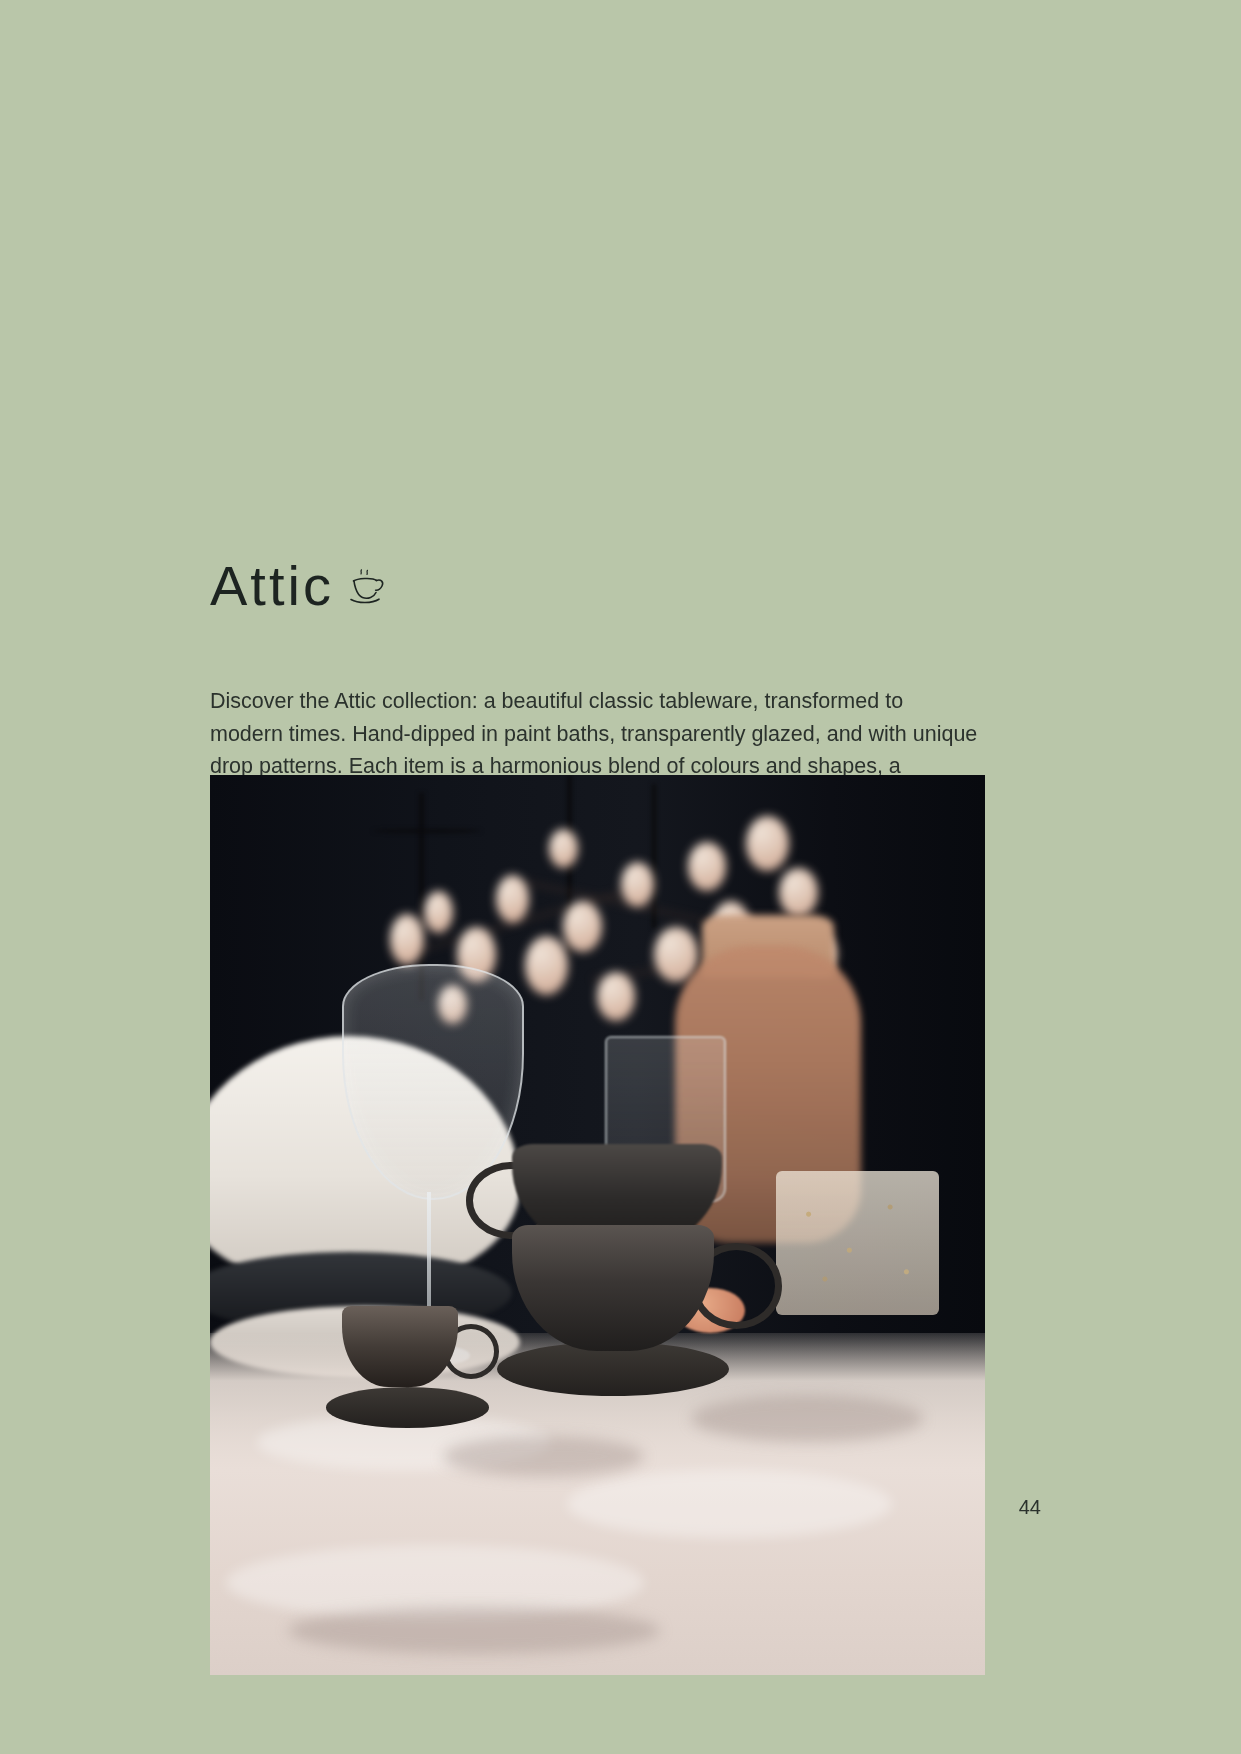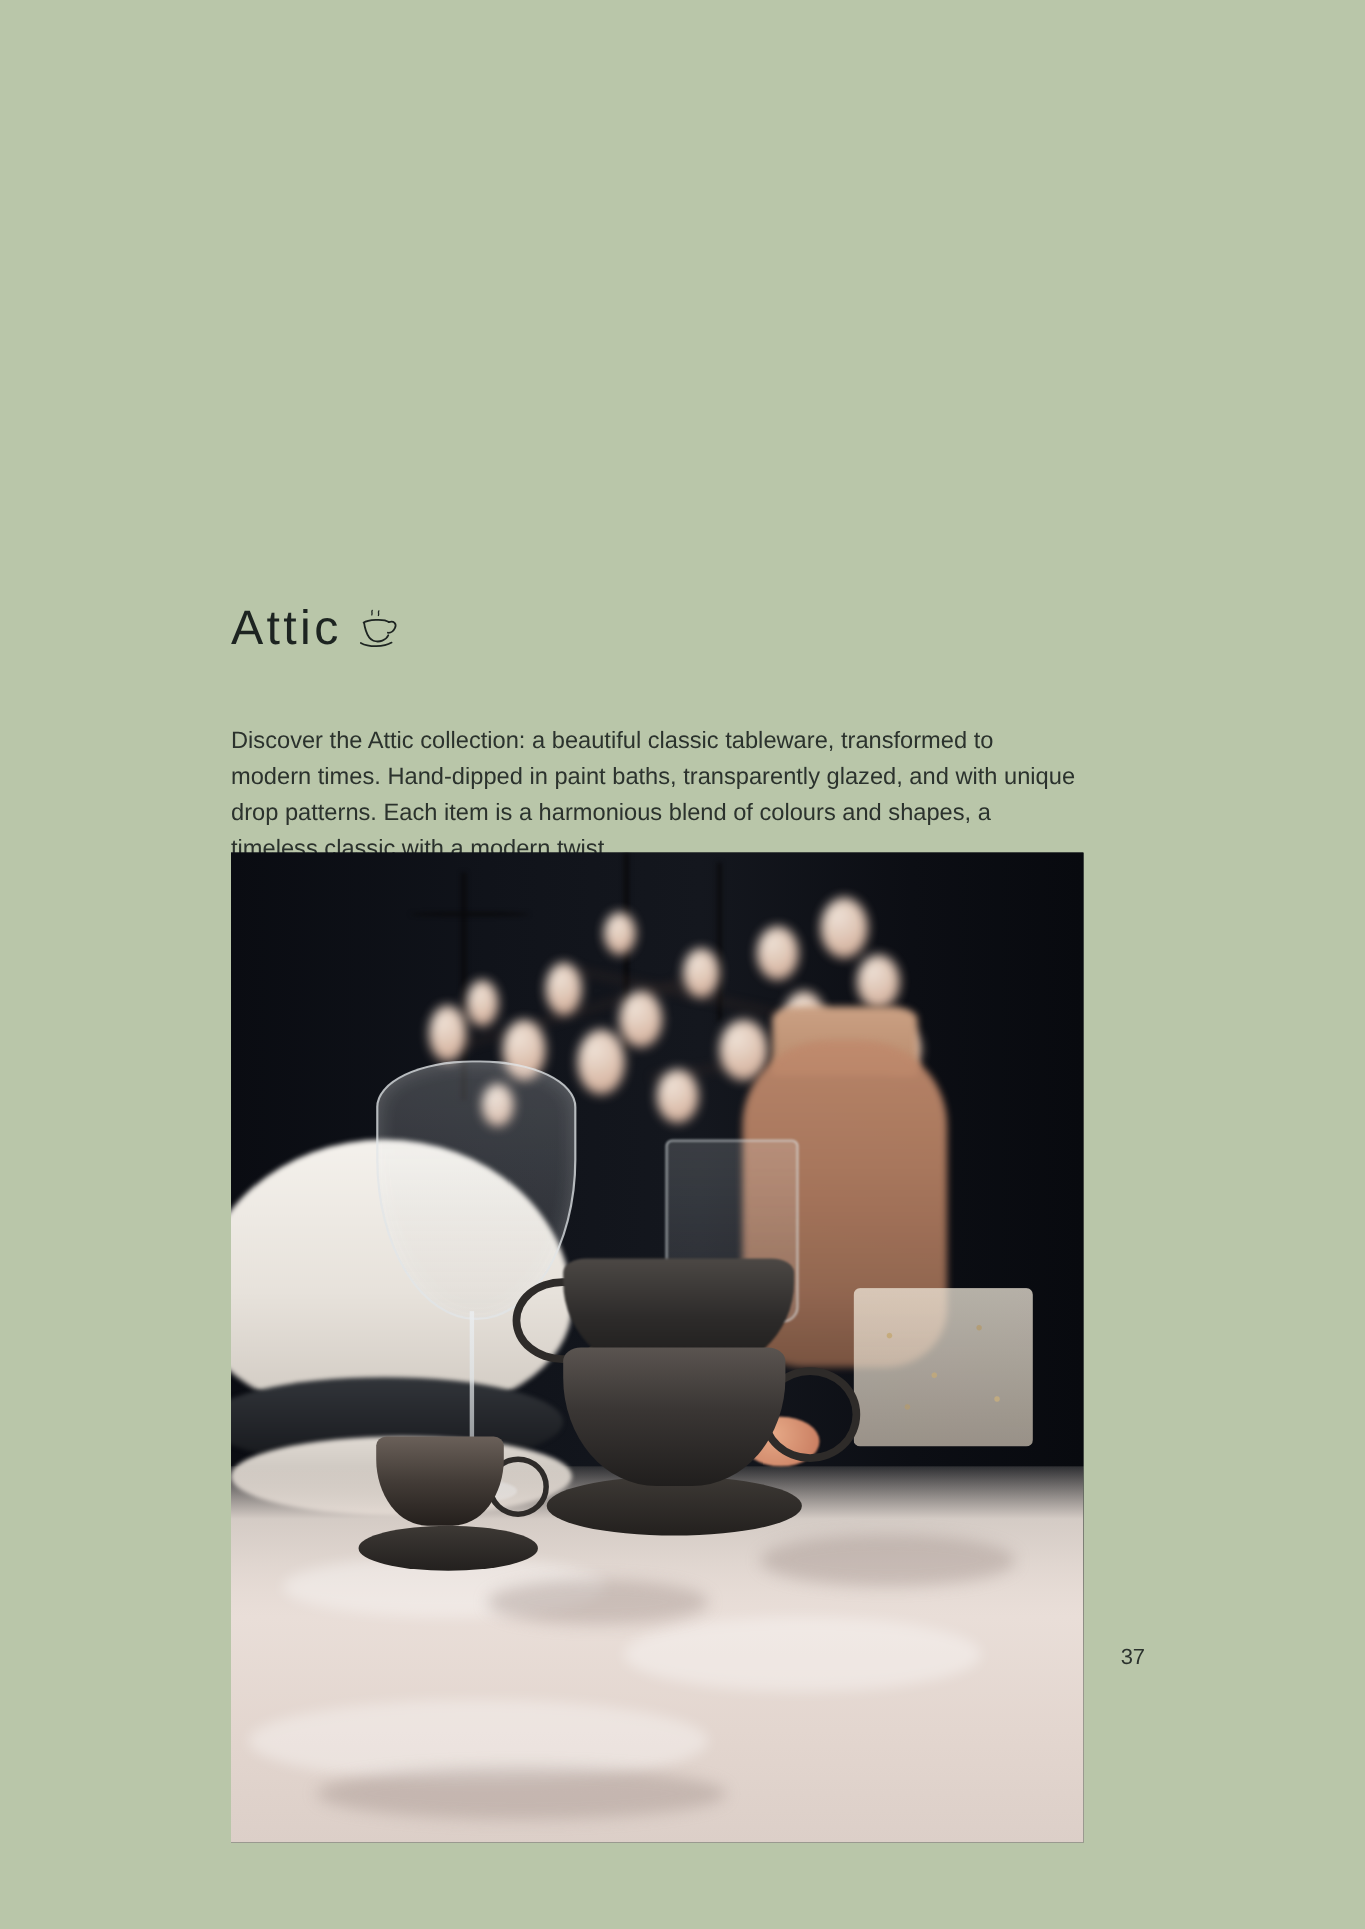--- a/index.html
+++ b/index.html
@@ -27,21 +27,21 @@
     width: 780px;
   }
   .title-row {
     display: flex;
     align-items: center;
     gap: 14px;
     margin: 0 0 34px 0;
   }
   .title {
     font-family: "Liberation Sans", sans-serif;
-    font-size: 44px;
+    font-size: 56px;
     font-weight: 400;
     letter-spacing: 3px;
     color: #1d2421;
     line-height: 1;
   }
   .cup-icon {
     display: block;
     margin-top: 8px;
   }
   .intro {
@@ -381,14 +381,14 @@
       <div class="handle" style="left:62%;top:52%;width:10%;height:8%;"></div>
       <div class="cupB"></div>
 
       <div class="saucer" style="left:15%;top:68%;width:21%;height:4.5%;"></div>
       <div class="handle" style="left:30%;top:61%;width:6%;height:5%;border-width:5px;"></div>
       <div class="cup-small"></div>
 
     </div>
   </div>
 
-  <div class="page-number">37</div>
+  <div class="page-number">44</div>
 </div>
 
 </body></html>

